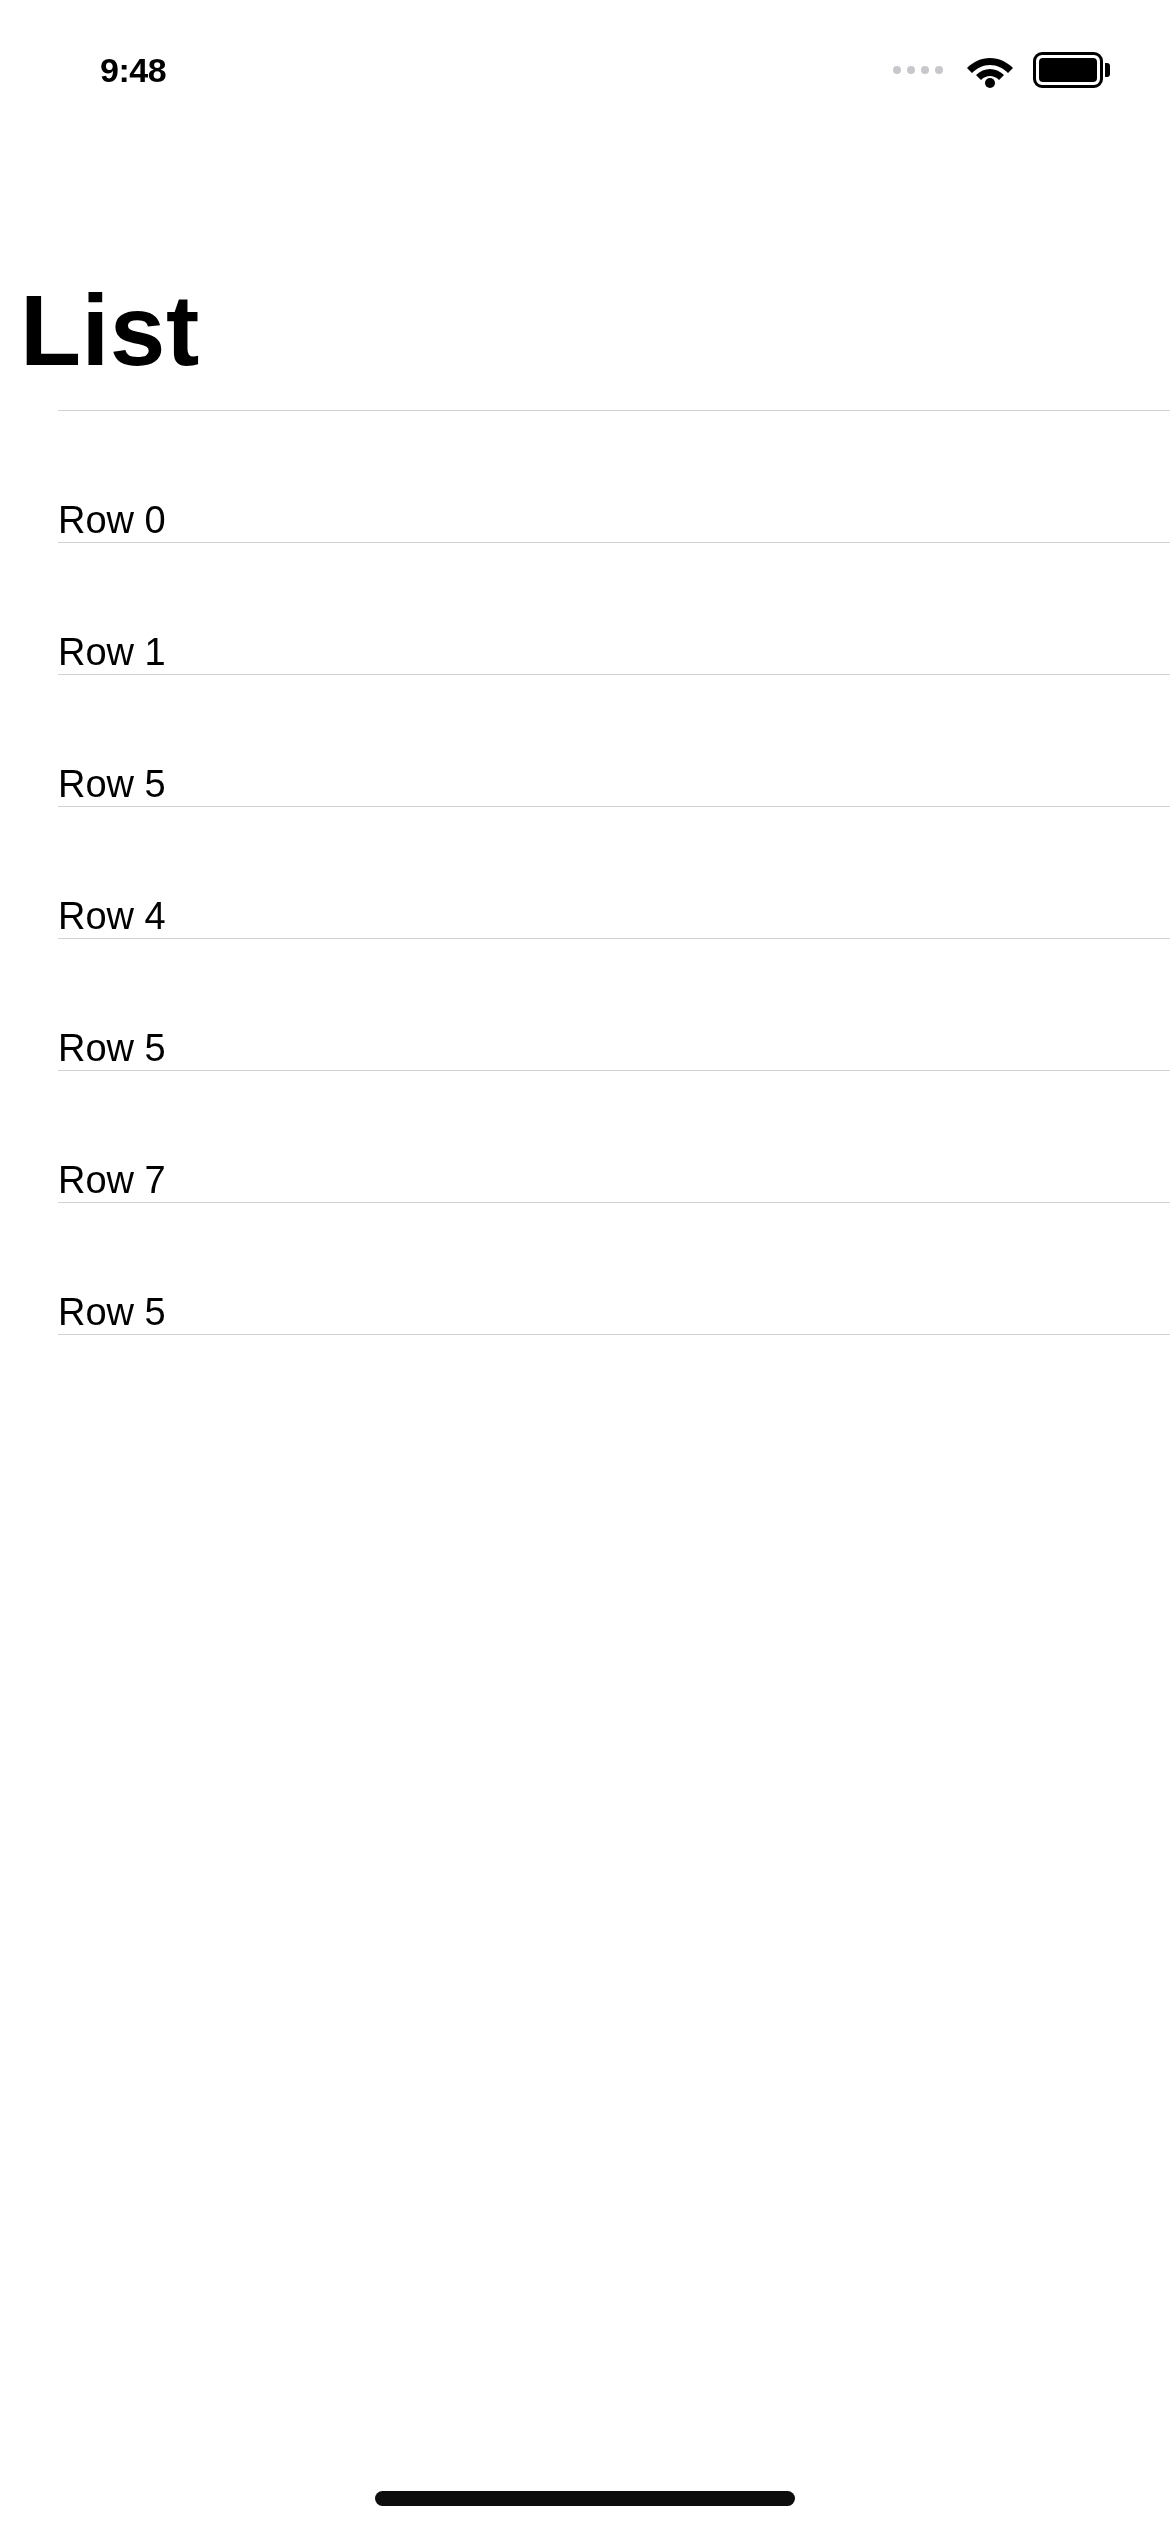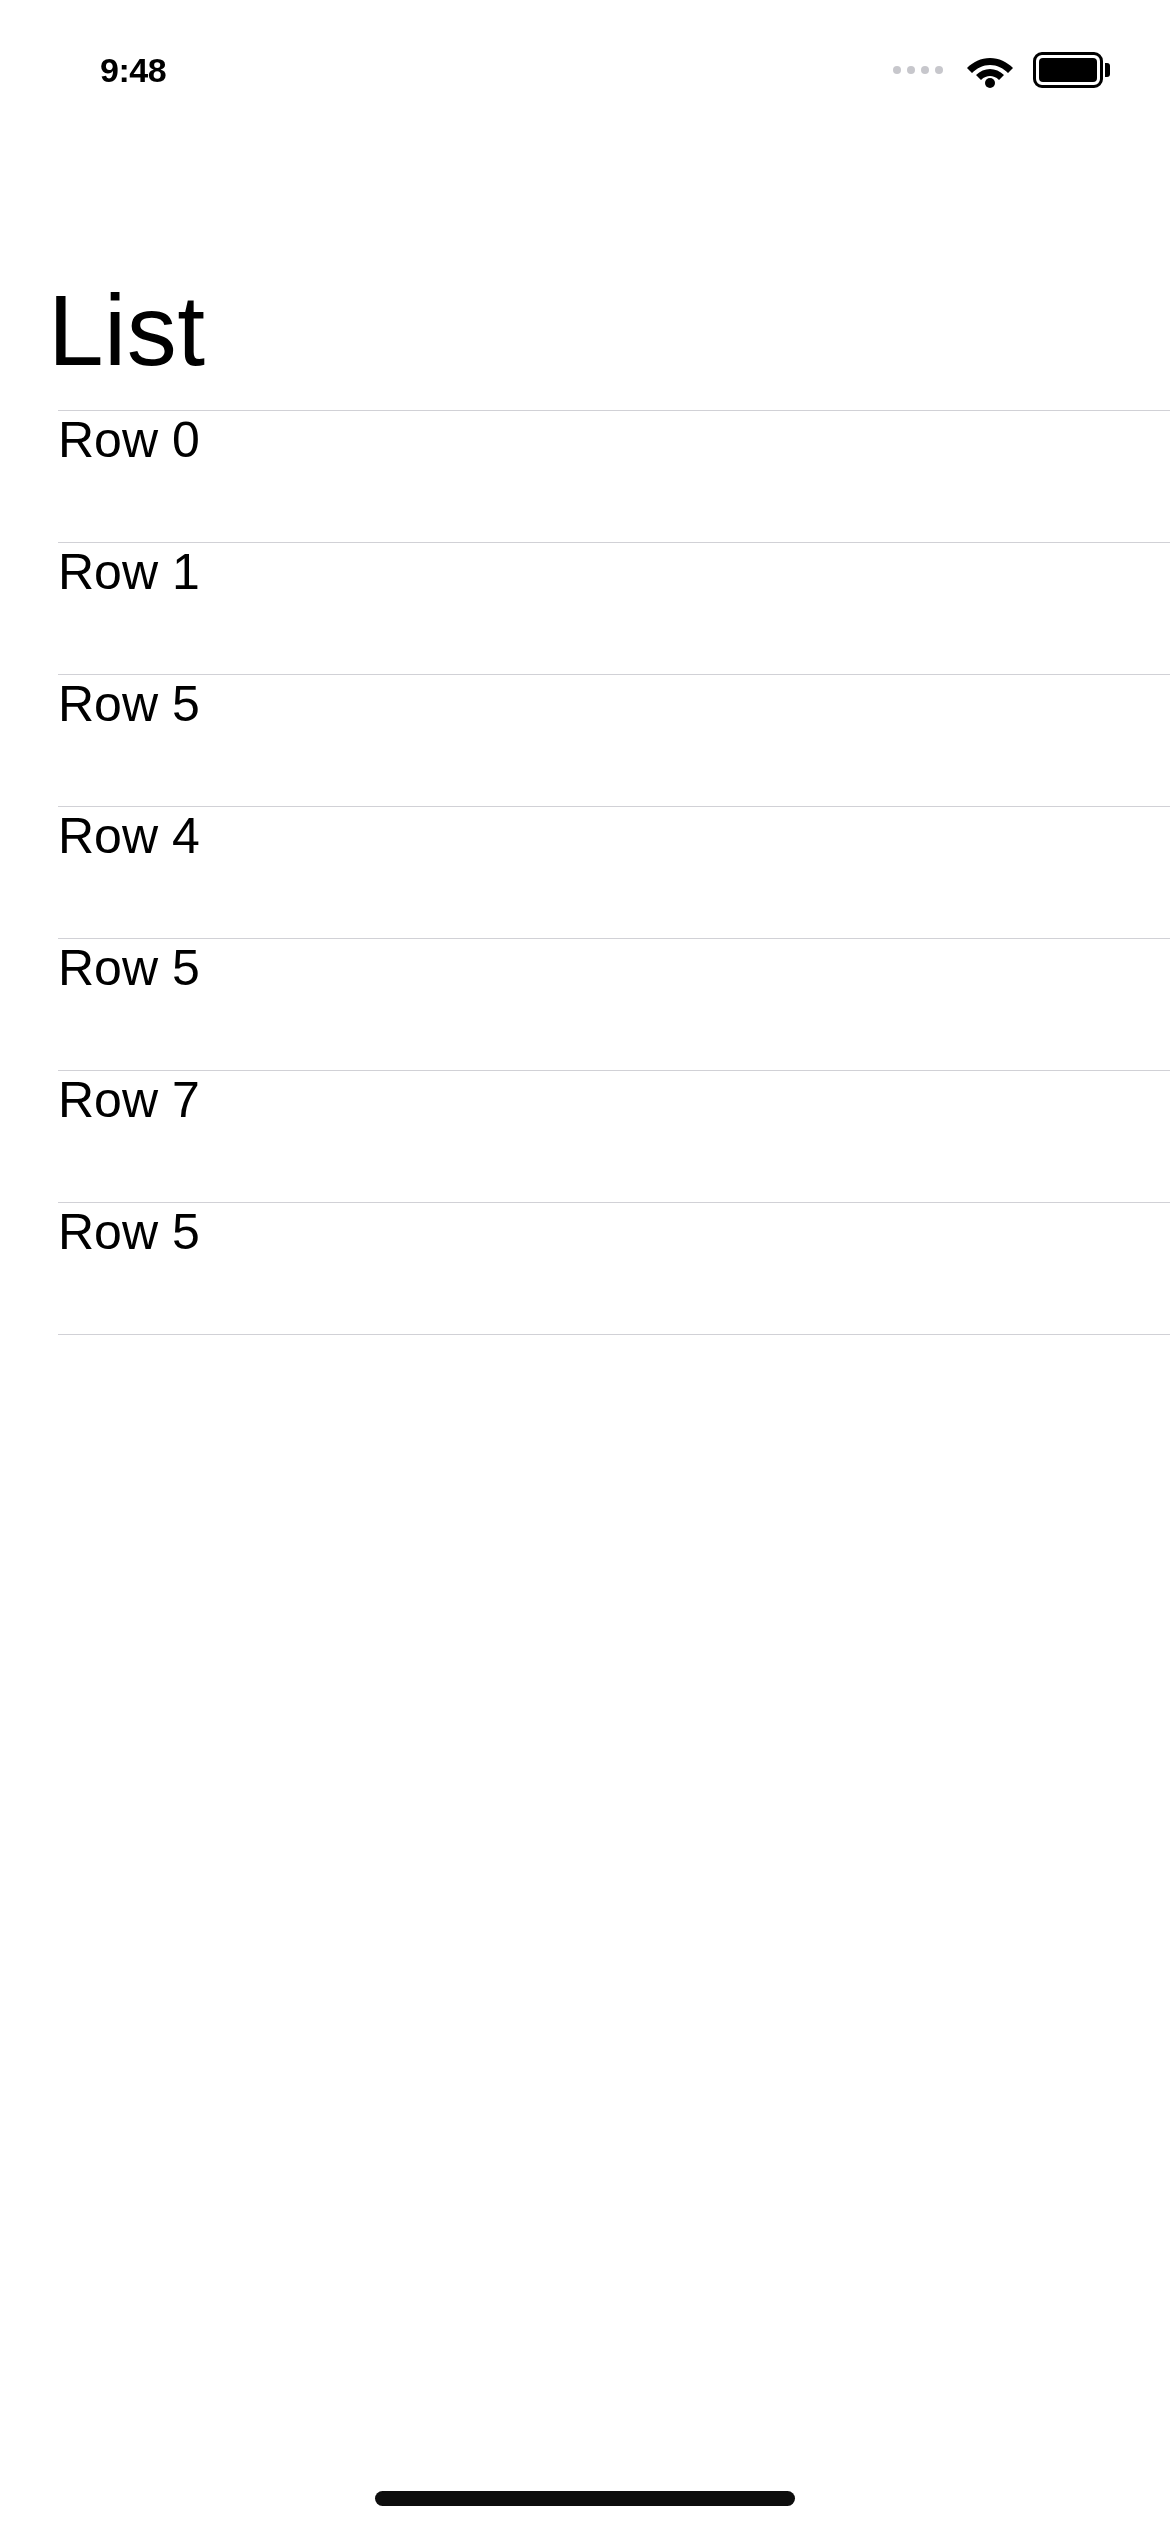--- a/index.html
+++ b/index.html
@@ -78,36 +78,36 @@
     .content {
       position: absolute;
       top: 140px;
       left: 0;
       right: 0;
       bottom: 0;
     }
 
     .large-title {
       font-size: 100px;
-      font-weight: 400;
+      font-weight: 700;
       letter-spacing: 0.5px;
-      padding: 140px 0 30px 48px;
+      padding: 140px 0 30px 20px;
       line-height: 1;
     }
 
     .list {
       border-top: 1px solid #d1d1d6;
       margin-left: 58px;
     }
     .list-row {
       height: 132px;
       display: flex;
-      align-items: flex-start;
+      align-items: flex-end;
       border-bottom: 1px solid #d1d1d6;
-      font-size: 50px;
+      font-size: 38px;
       font-weight: 400;
       padding-right: 40px;
     }
 
     
     .home-indicator {
       position: absolute;
       bottom: 26px;
       left: 50%;
       transform: translateX(-50%);

